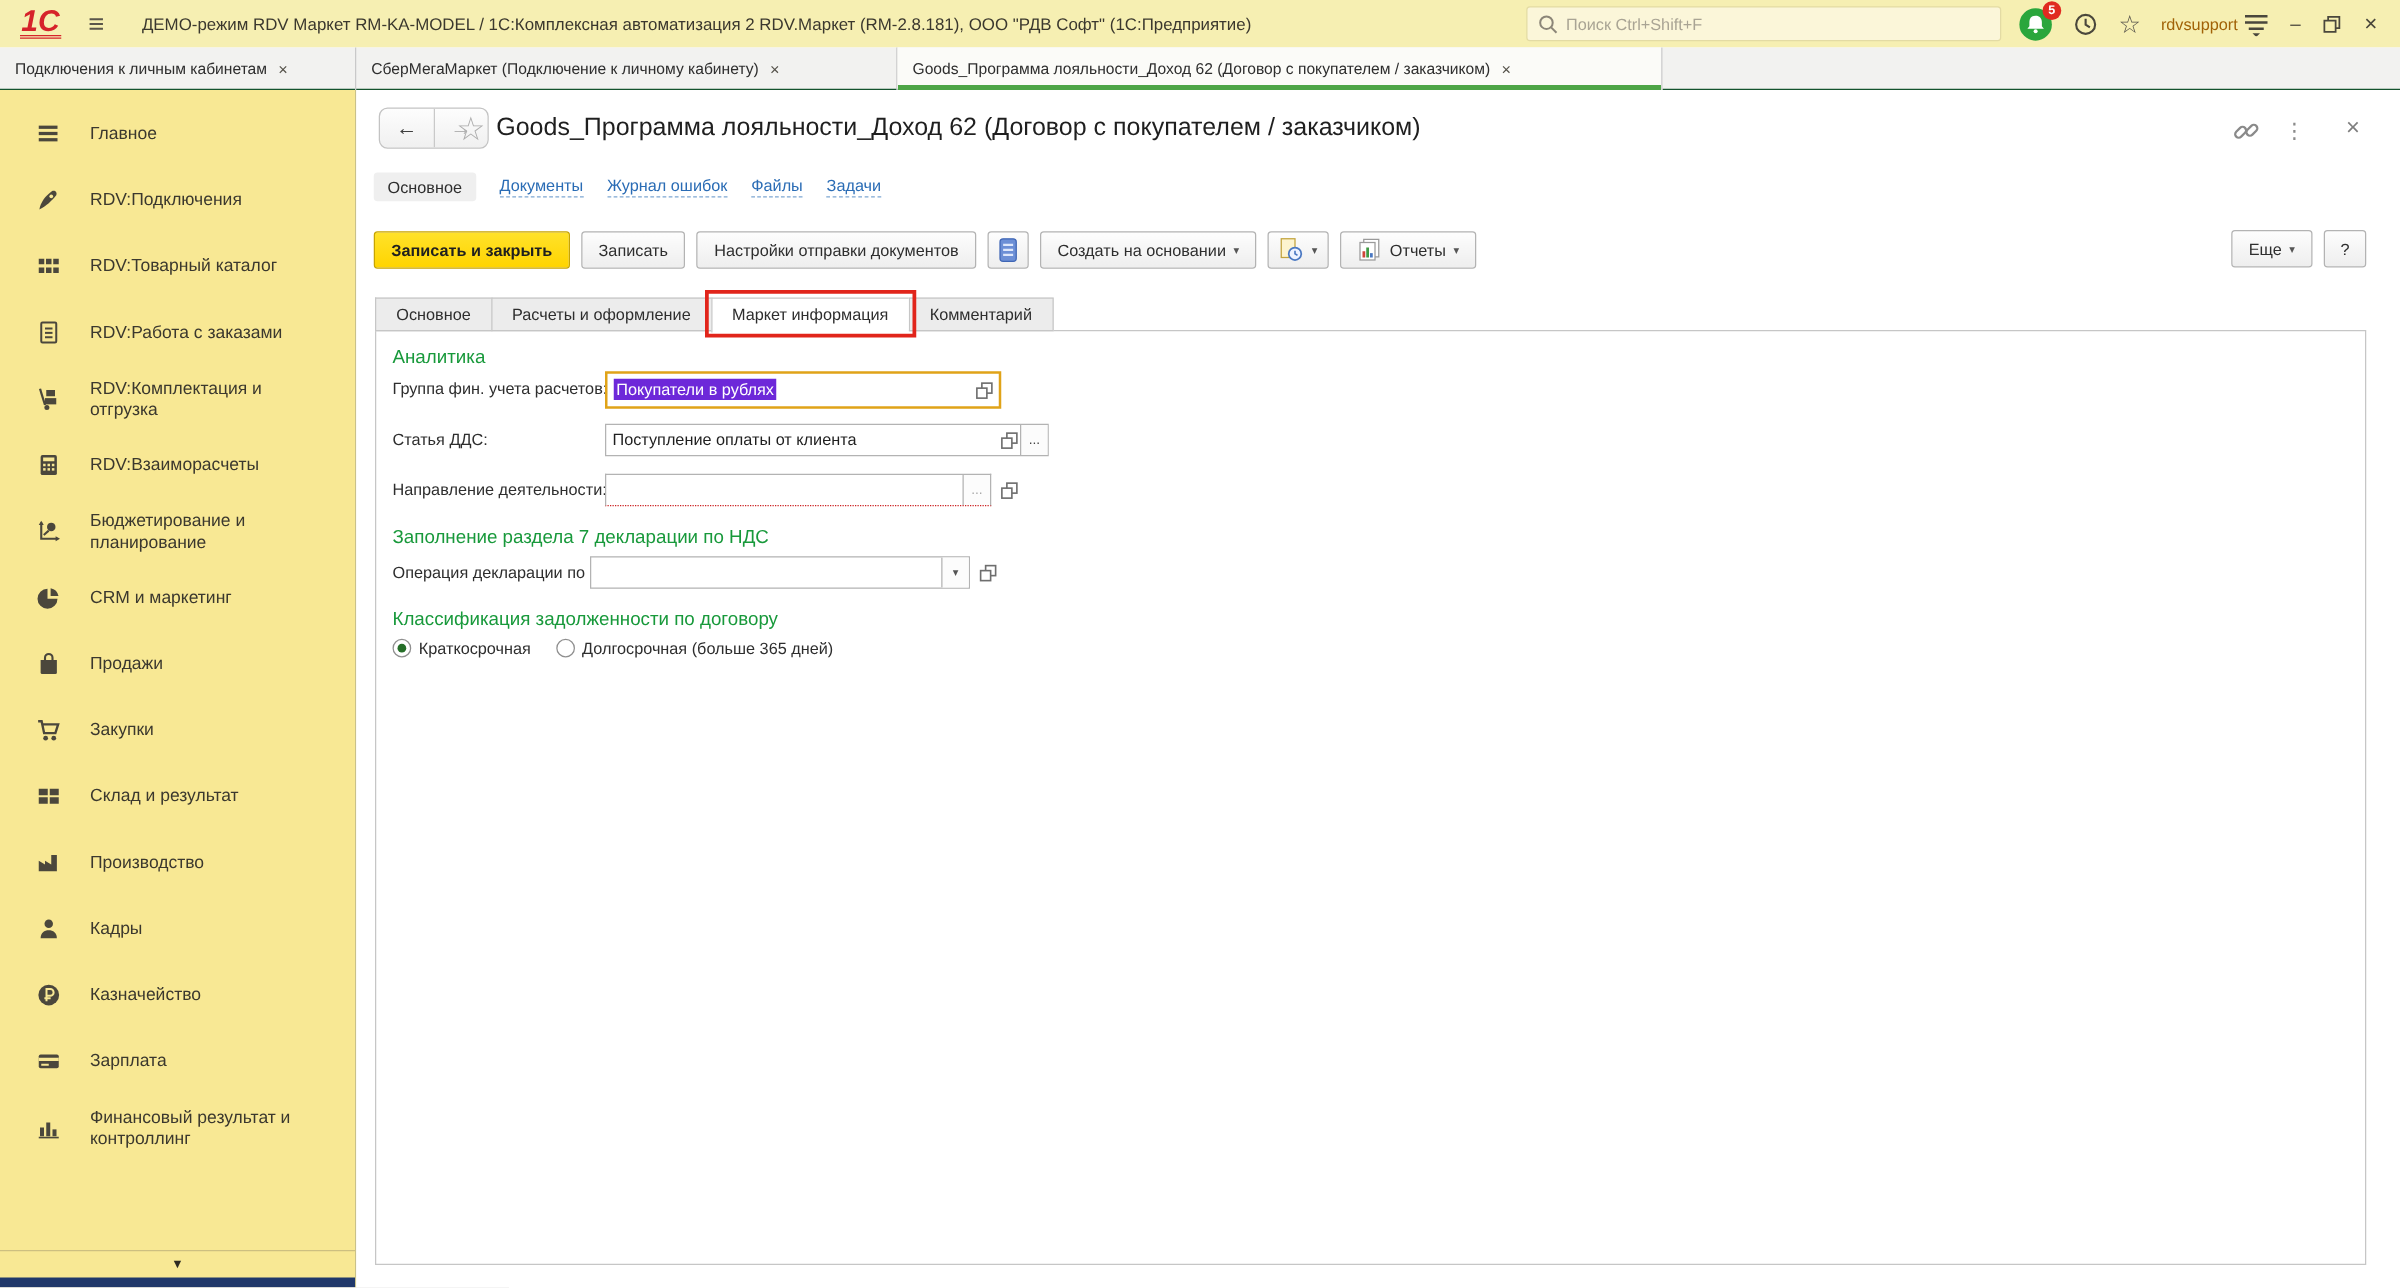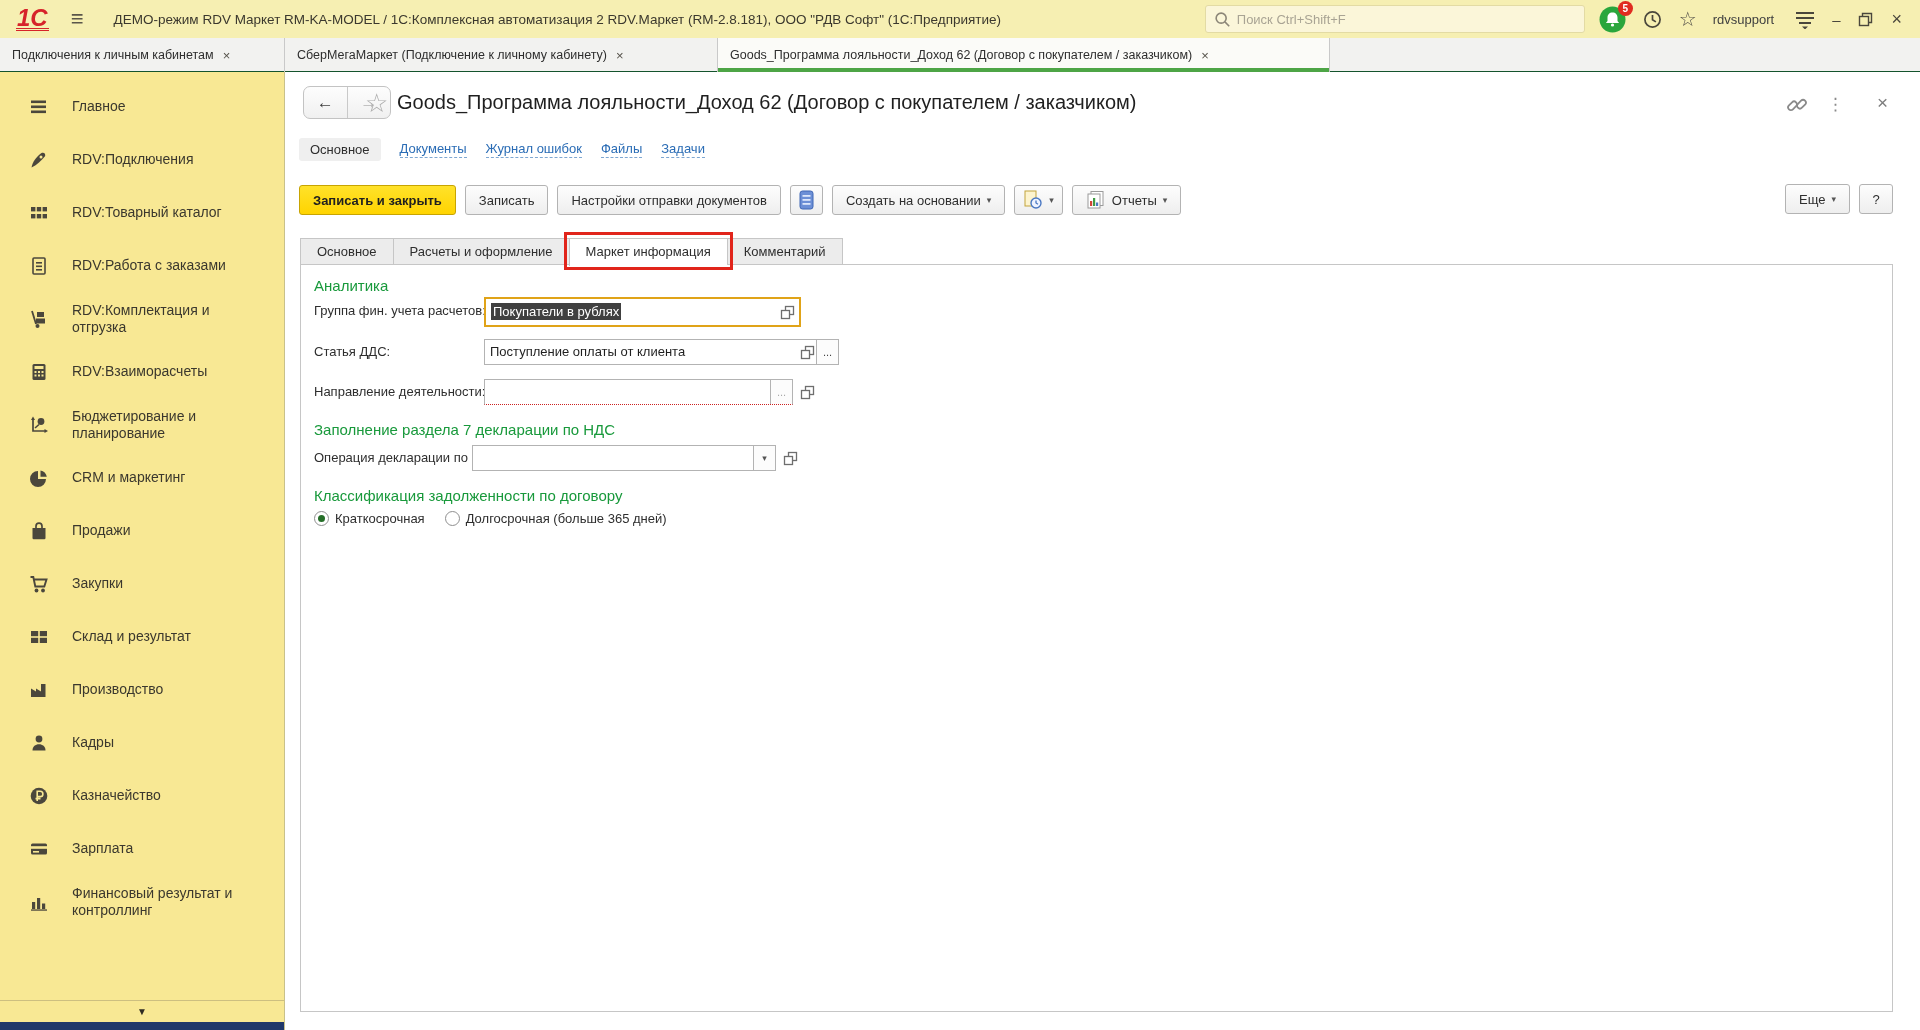--- a/index.html
+++ b/index.html
@@ -13,21 +13,21 @@
   .logo-1c{margin-left:16px;font-weight:bold;font-style:italic;font-size:24px;color:#d6232a;border-bottom:3px double #d6232a;line-height:20px;padding:0 1px;}
   .tb-hamburger{margin-left:22px;font-size:22px;color:#5a564a;line-height:1;cursor:default;}
   .tb-title{margin-left:30px;font-size:13.5px;color:#3b382e;white-space:nowrap;}
   .tb-spacer{flex:1;}
   .search-box{width:380px;height:28px;background:#fbf6d9;border:1px solid #e3dba4;border-radius:3px;display:flex;align-items:center;padding:0 8px;margin-right:14px;}
   .search-box input{flex:1;border:none;outline:none;background:transparent;font-size:13px;color:#5a564a;font-family:"Liberation Sans",sans-serif;}
   .search-box input::placeholder{color:#a9a494;}
   .tb-ico{display:flex;align-items:center;justify-content:center;margin-right:16px;position:relative;cursor:default;}
   .bell-badge{position:absolute;top:-5px;right:-7px;min-width:15px;height:15px;border-radius:8px;background:#e02b20;color:#fff;font-size:10px;font-weight:bold;display:flex;align-items:center;justify-content:center;padding:0 3px;}
   .tb-star{font-size:20px;color:#55524a;}
-  .tb-user{font-size:13px;color:#404040;margin-right:20px;}
+  .tb-user{font-size:13px;color:#a16207;margin-right:4px;}
   .winbtn{font-size:15px;color:#4a473c;margin-right:18px;line-height:1;}
   
   .tabbar{position:absolute;left:0;top:38px;width:1920px;height:34px;background:#f2f2f0;display:flex;border-bottom:1px solid #14532d;}
   .wtab{display:flex;align-items:center;height:34px;padding:0 12px;font-size:12.5px;color:#2e2e2e;border-right:1px solid #c9c9c9;white-space:nowrap;}
   .wtab .lbl{overflow:hidden;text-overflow:ellipsis;}
   .wtab .x{margin-left:9px;color:#55524a;font-size:13px;}
   .wtab.active{background:#fbfbf8;box-shadow:inset 0 -4px 0 #4da546;}
   
   .sidebar{position:absolute;left:0;top:72px;width:285px;height:958px;background:#f8e894;border-right:1px solid #c9c18a;}
   .sb-items{position:absolute;left:0;top:8px;width:100%;}
@@ -65,21 +65,21 @@
   .panel{position:absolute;left:15px;top:192px;right:27px;bottom:18px;border:1px solid #c6c6c6;background:#fff;}
   .sec-h{position:absolute;left:13px;font-size:15px;color:#18993b;}
   .f-label{position:absolute;left:13px;font-size:13px;color:#2e2e2e;line-height:26px;white-space:nowrap;}
   .field{position:absolute;display:flex;align-items:stretch;height:26px;border:1px solid #b3b3b3;background:#fff;}
   .field .txt{flex:1;padding:0 5px;font-size:13px;line-height:24px;color:#1f1f1f;white-space:nowrap;overflow:hidden;}
   .field .seg{width:22px;border-left:1px solid #b3b3b3;display:flex;align-items:center;justify-content:center;font-size:11px;color:#444;background:#fcfcfc;}
   .field.required{border-bottom:1px dotted #cc2222;}
   .field.required .txt{color:#9a9a9a;}
   .focus-wrap{position:absolute;display:flex;align-items:stretch;height:30px;border:2px solid #e0a318;background:#fff;}
   .focus-wrap .txt{flex:1;padding:1px 5px;font-size:13px;line-height:24px;white-space:nowrap;}
-  .sel{background:#404040;color:#fff;padding:1px 2px;}
+  .sel{background:#6d28d9;color:#fff;padding:1px 2px;}
   .open-btn{position:absolute;width:20px;height:26px;display:flex;align-items:center;justify-content:center;}
   .radio-row{position:absolute;left:13px;display:flex;gap:20px;}
   .radio-opt{display:flex;align-items:center;gap:6px;}
   .radio{width:15px;height:15px;border:1px solid #8f8f8f;border-radius:50%;background:#fff;display:inline-flex;align-items:center;justify-content:center;}
   .radio.checked::after{content:"";width:7px;height:7px;border-radius:50%;background:#256e28;}
   .radio-lbl{font-size:13px;color:#2e2e2e;}
   svg{display:block;}
 </style>
 </head>
 <body>

